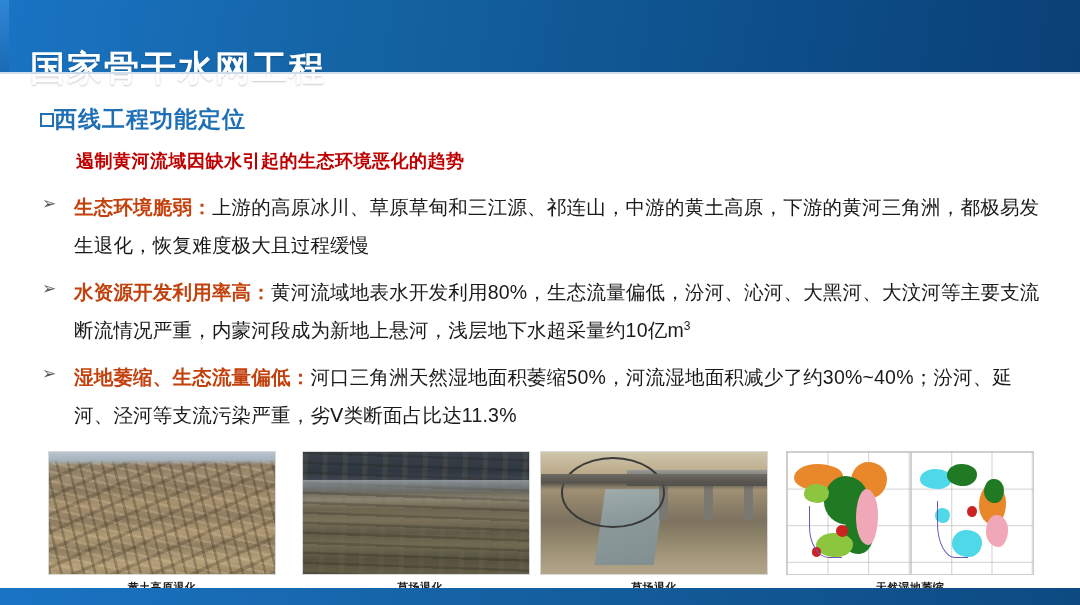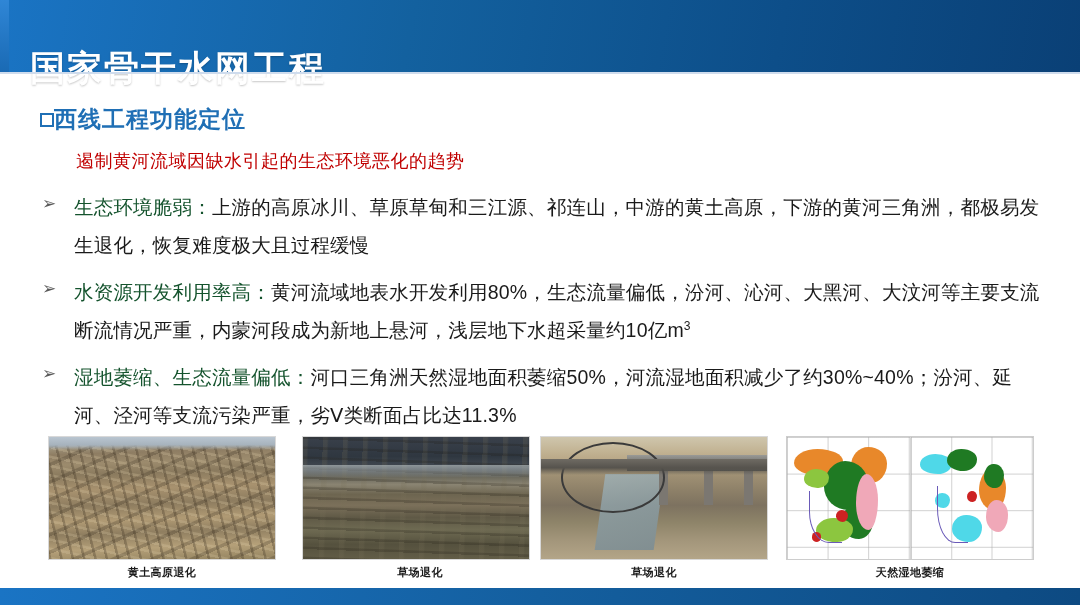--- a/index.html
+++ b/index.html
@@ -81,21 +81,21 @@
     line-height: 30px;
     white-space: nowrap;
   }
 
   
   .red-subtitle {
     position: absolute;
     left: 76px;
     top: 148px;
     font-size: 18px;
-    font-weight: normal;
+    font-weight: bold;
     color: #c00000;
     letter-spacing: 0.5px;
     line-height: 26px;
     white-space: nowrap;
   }
 
   
   .bullets {
     position: absolute;
     left: 38px;
@@ -116,43 +116,43 @@
     line-height: 22px;
   }
   .bullet-body {
     font-size: 19.5px;
     color: #1a1a1a;
     line-height: 38px;
     letter-spacing: 0.2px;
     text-align: left;
   }
   .bullet-lead {
-    font-weight: normal;
-    color: #14532d;
+    font-weight: bold;
+    color: #c2410c;
   }
   .bullet-rest {
     font-weight: normal;
   }
   sup {
     font-size: 0.62em;
     vertical-align: super;
     line-height: 0;
   }
 
   
   .photo-strip {
     position: absolute;
     left: 0;
     top: 436px;
     width: 1080px;
     height: 130px;
   }
   .photo-cell {
     position: absolute;
-    top: 0;
+    top: 15px;
   }
   .photo-frame {
     width: 100%;
     height: 124px;
     overflow: hidden;
     position: relative;
     border: 1px solid #d8d8d8;
     box-sizing: border-box;
   }
   .photo-caption {

